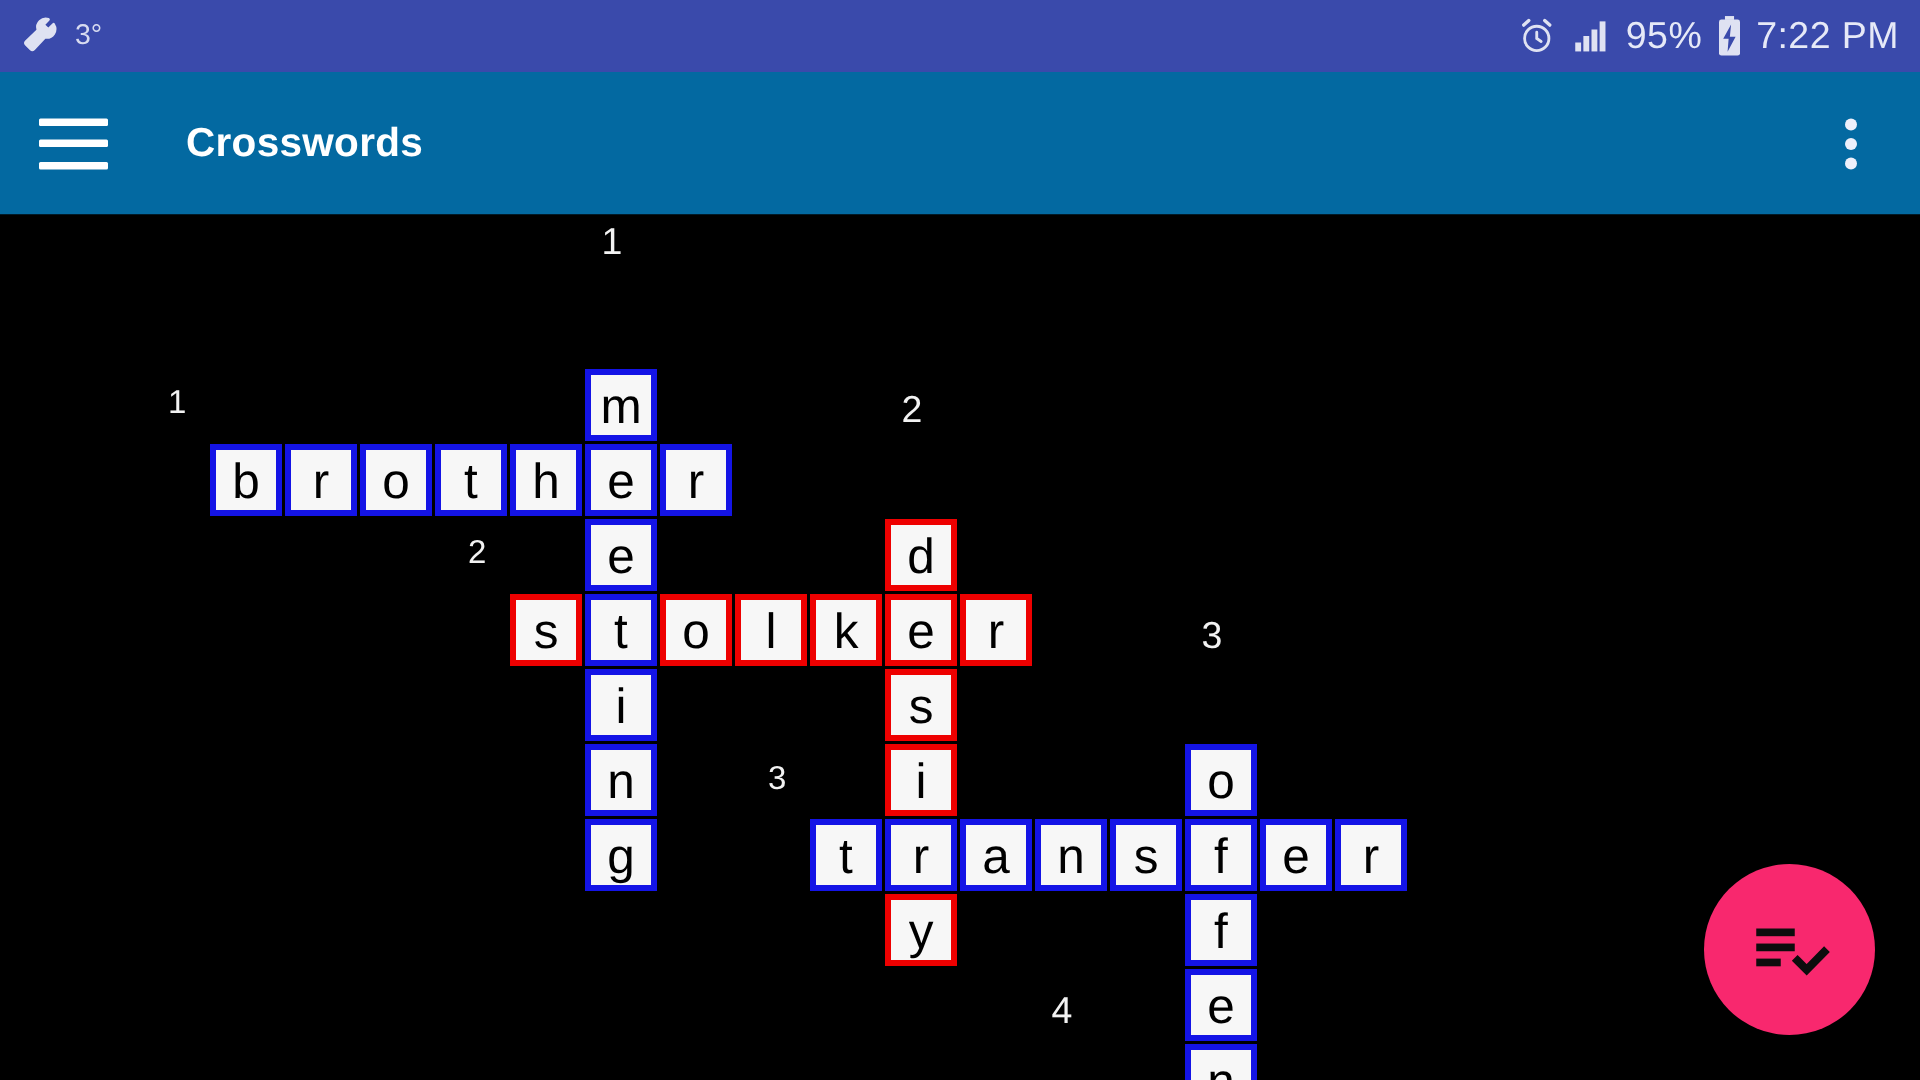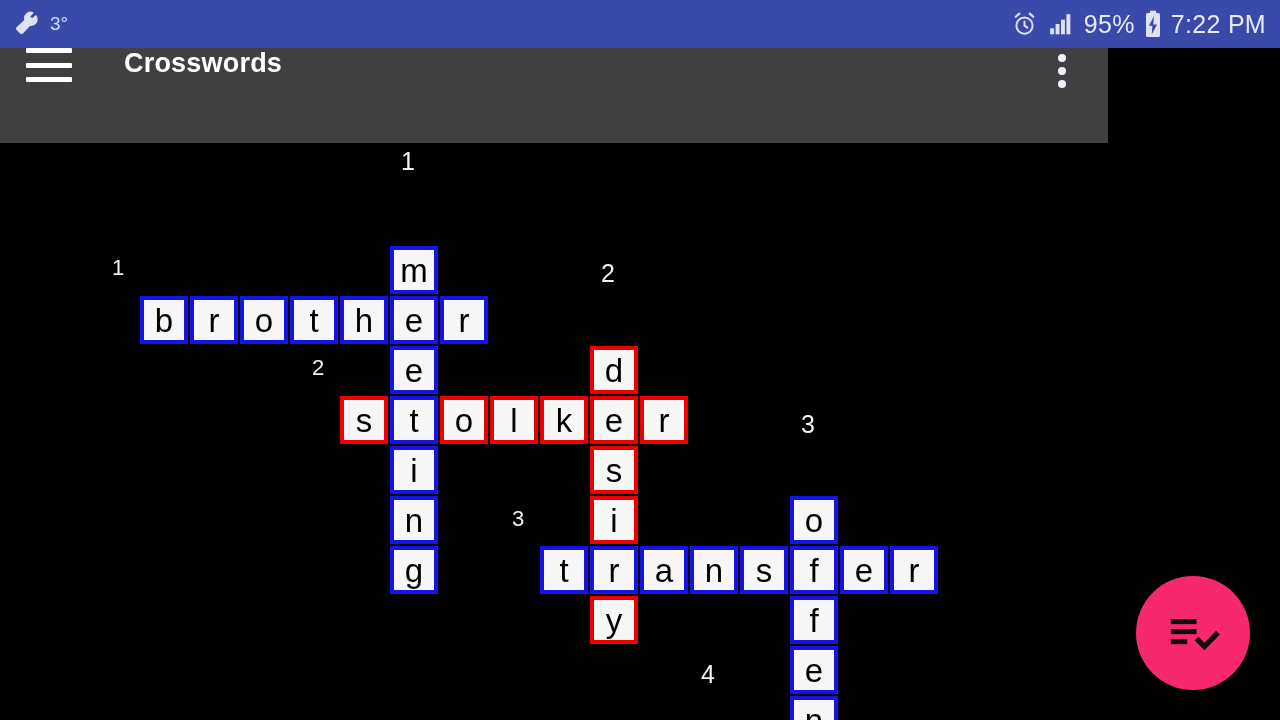--- a/index.html
+++ b/index.html
@@ -21,23 +21,23 @@
   }
   #status-left { display: flex; align-items: center; gap: 10px; }
   #status-right { margin-left: auto; display: flex; align-items: center; gap: 9px; }
   .sb-text { font-size: 25px; font-weight: 400; letter-spacing: .3px; color: #e6e9f7; }
   .sb-temp { font-size: 19px; color: #d7dbf0; }
   .icon-svg { display: block; }
 
   
   #app-bar {
     position: absolute; left: 0; top: 48px;
-    width: 1108px; height: 95px;
-    background: #404040;
-    display: flex; 
+    width: 1280px; height: 95px;
+    background: #0369a1;
+    display: flex; align-items: center;
     padding: 0 26px;
   }
   #hamburger { width: 46px; height: 34px; display: flex; flex-direction: column;
     justify-content: space-between; cursor: pointer; }
   #hamburger span { display: block; height: 5px; background: #fff; border-radius: 1px; }
   #app-title {
     margin-left: 52px;
     color: #fff; font-size: 27px; font-weight: 700; letter-spacing: .2px;
   }
   #overflow-menu {

